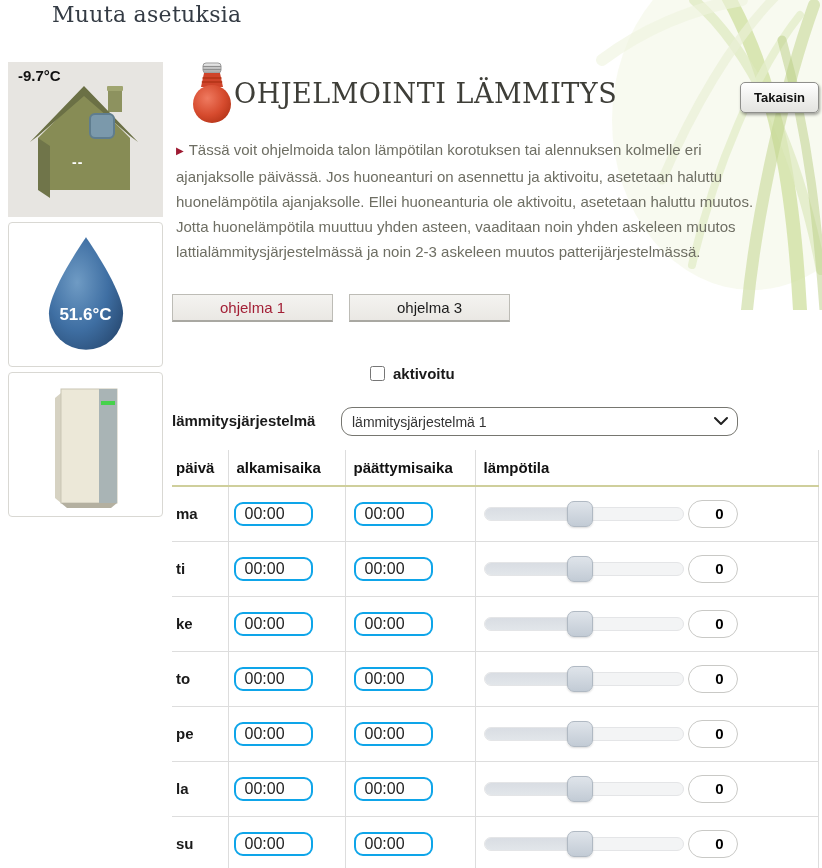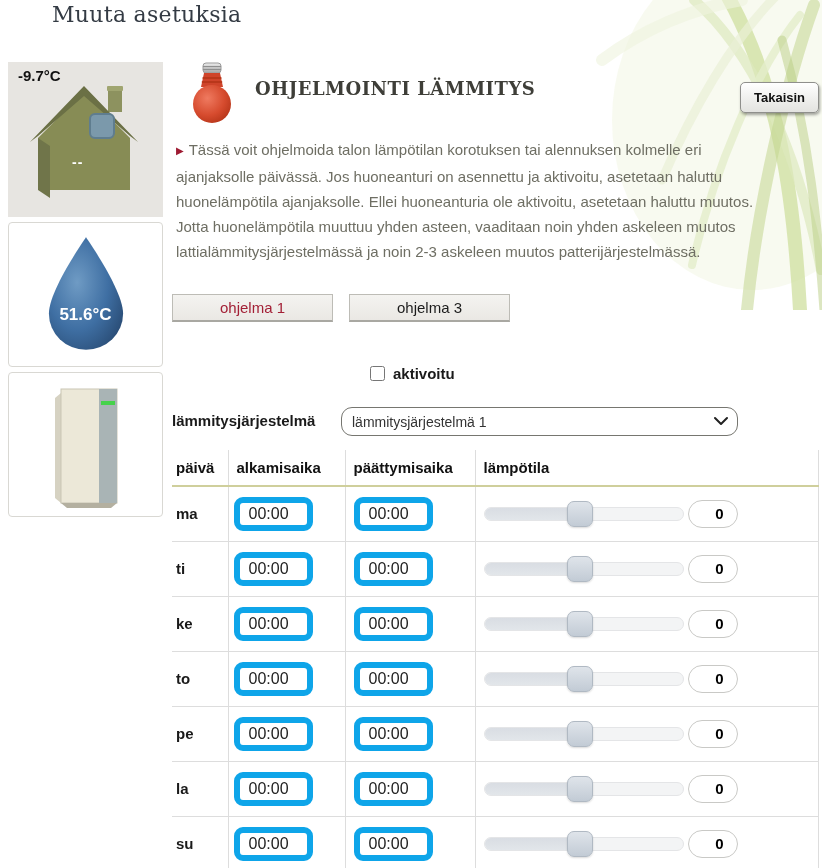--- a/index.html
+++ b/index.html
@@ -23,23 +23,23 @@
   .panel-white { height:145px; margin-bottom:5px; background:#ffffff; border:1px solid #d9d8d3; border-radius:4px;
     display:flex; align-items:center; justify-content:center; }
   .house-temp { position:absolute; left:10px; top:5px; font-size:15px; font-weight:bold; color:#111; }
   .house-svg { position:absolute; left:16px; top:16px; }
   .house-status { position:absolute; left:64px; top:92px; color:#ffffff; font-weight:bold; font-size:14px; letter-spacing:1px; }
   .drop-wrap { position:relative; }
   .drop-temp { position:absolute; left:0; right:0; top:72px; text-align:center; color:#ffffff; font-weight:bold; font-size:17px; }
   
   .bulb { position:absolute; left:189px; top:62px; z-index:2; }
   .section-title {
-    position:absolute; left:255px; top:78px; z-index:2;
-    font-family:"DejaVu Serif", serif; font-weight:bold;
-    font-size:18px; color:#3e3e38; letter-spacing:0.5px;
+    position:absolute; left:234px; top:78px; z-index:2;
+    font-family:"DejaVu Serif", serif; font-weight:normal;
+    font-size:27px; color:#3e3e38; letter-spacing:0.5px;
   }
   .back-btn {
     position:absolute; left:740px; top:82px; width:79px; height:31px; z-index:3;
     font-family:"Liberation Sans", sans-serif; font-size:13px; font-weight:bold; color:#111;
     background:linear-gradient(180deg,#ffffff 0%,#efefed 55%,#e3e3e0 100%);
     border:1px solid #8f8f8c; border-radius:5px;
     box-shadow:1px 2px 3px rgba(0,0,0,0.35); cursor:pointer;
   }
   
   .intro {
@@ -78,22 +78,22 @@
     font-size:15px; font-weight:bold; text-align:left; color:#111;
     height:36px; padding-left:8px; border-bottom:2px solid #cfcf9c; border-right:1px solid #dddddd;
   }
   .sched th:first-child { padding-left:4px; }
   .sched th:last-child, .sched td:last-child { border-right:1px solid #dddddd; }
   .sched td { height:55px; border-top:1px solid #dddddd; border-right:1px solid #dddddd; vertical-align:middle; }
   .sched td.day { font-size:15px; font-weight:bold; padding-left:4px; }
   .sched td.tcell { padding-left:5px; }
   .sched td.tcell2 { padding-left:8px; }
   .time-input {
-    width:79px; height:34px; font-family:"Liberation Sans", sans-serif; font-size:16px; color:#222;
-    padding-left:9px; border:6px solid #0ea5e9; border-radius:9px; background:#fff;
+    width:79px; height:24px; font-family:"Liberation Sans", sans-serif; font-size:16px; color:#222;
+    padding-left:9px; border:2px solid #0ea5e9; border-radius:9px; background:#fff;
   }
   .temp-cell { padding-left:8px; }
   .temp-flex { display:flex; align-items:center; }
   .slider { position:relative; width:200px; height:14px; border-radius:7px;
     background:#f3f4f5; border:1px solid #e4e5e7; cursor:pointer; }
   .slider-fill { position:absolute; left:0; top:0; bottom:0; border-radius:7px 0 0 7px;
     background:linear-gradient(180deg,#d9dde3,#e2e6ea); }
   .slider-thumb { position:absolute; top:-7px; width:26px; height:26px; border-radius:7px;
     background:linear-gradient(180deg,#dfe4ea 0%,#c2cbd5 100%);
     border:1px solid #b0b9c3; box-shadow:0 1px 2px rgba(0,0,0,0.15); cursor:grab; }

